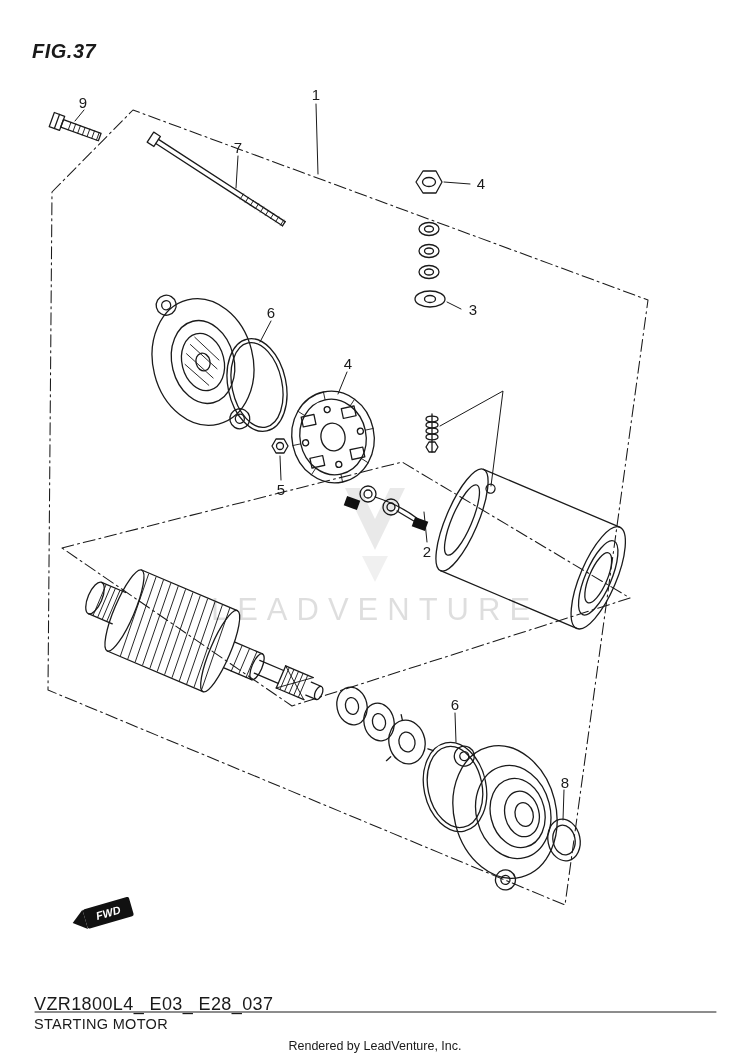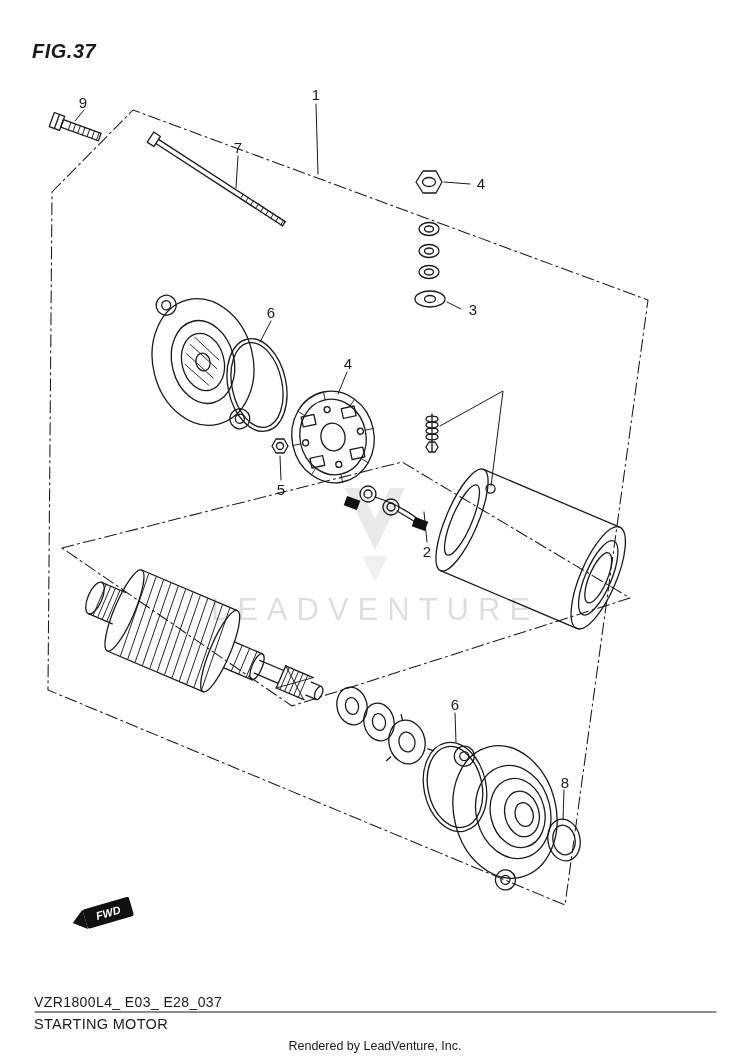--- a/index.html
+++ b/index.html
@@ -13,21 +13,21 @@
   .fillb{fill:#111;stroke:none;}
   .wm{fill:rgba(0,0,0,0.085);stroke:none;}
   .wm2{fill:rgba(0,0,0,0.06);stroke:none;}
   .fwdtext{fill:#fff;stroke:none;font-family:"Liberation Sans",sans-serif;
            font-size:11px;font-weight:bold;font-style:italic;}
   .overlay{position:absolute;}
   #fig-title{left:32px;top:40px;font-size:20px;font-weight:800;font-style:italic;letter-spacing:.5px;}
   .callout{position:absolute;transform:translate(-50%,-50%);font-size:15px;line-height:1;}
   #watermark-text{left:50%;top:576px;transform:translateX(-50%);font-size:31px;font-weight:500;
                   letter-spacing:9px;color:rgba(0,0,0,0.13);white-space:nowrap;pointer-events:none;margin-top:16px;}
-  #footer-code{left:34px;top:994px;font-size:14px;letter-spacing:.4px;}
+  #footer-code{left:34px;top:994px;font-size:18px;letter-spacing:.4px;}
   #footer-title{left:34px;top:1016px;font-size:14.5px;letter-spacing:.3px;text-align:center;}
   #footer-credit{left:0;right:0;top:1039px;text-align:center;font-size:12.5px;}
 </style>
 </head>
 <body>
 
 <div id="stage">
 
   <svg id="diagram-svg" width="750" height="1061" viewBox="0 0 750 1061">
 

